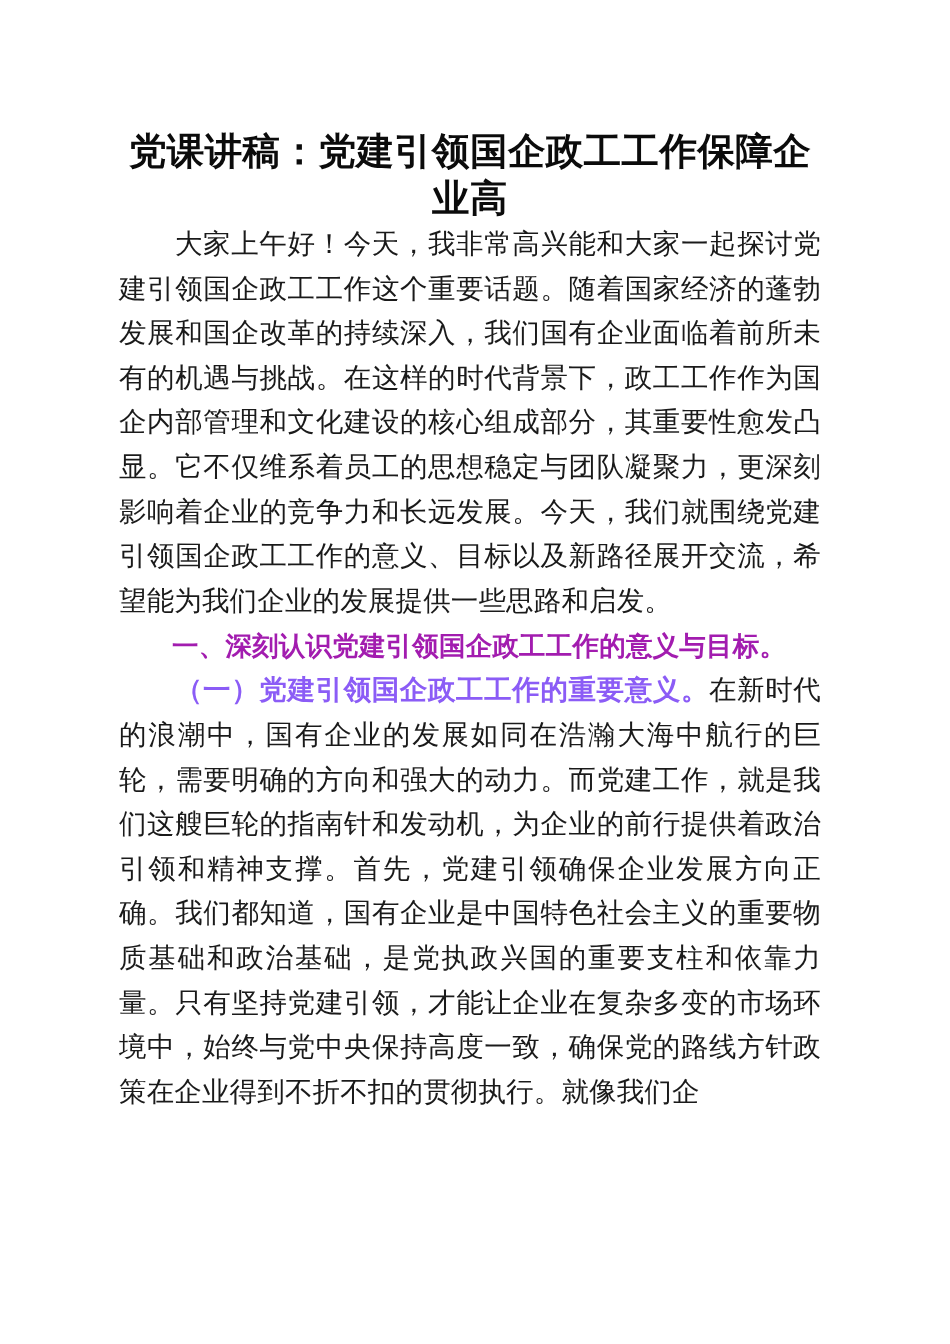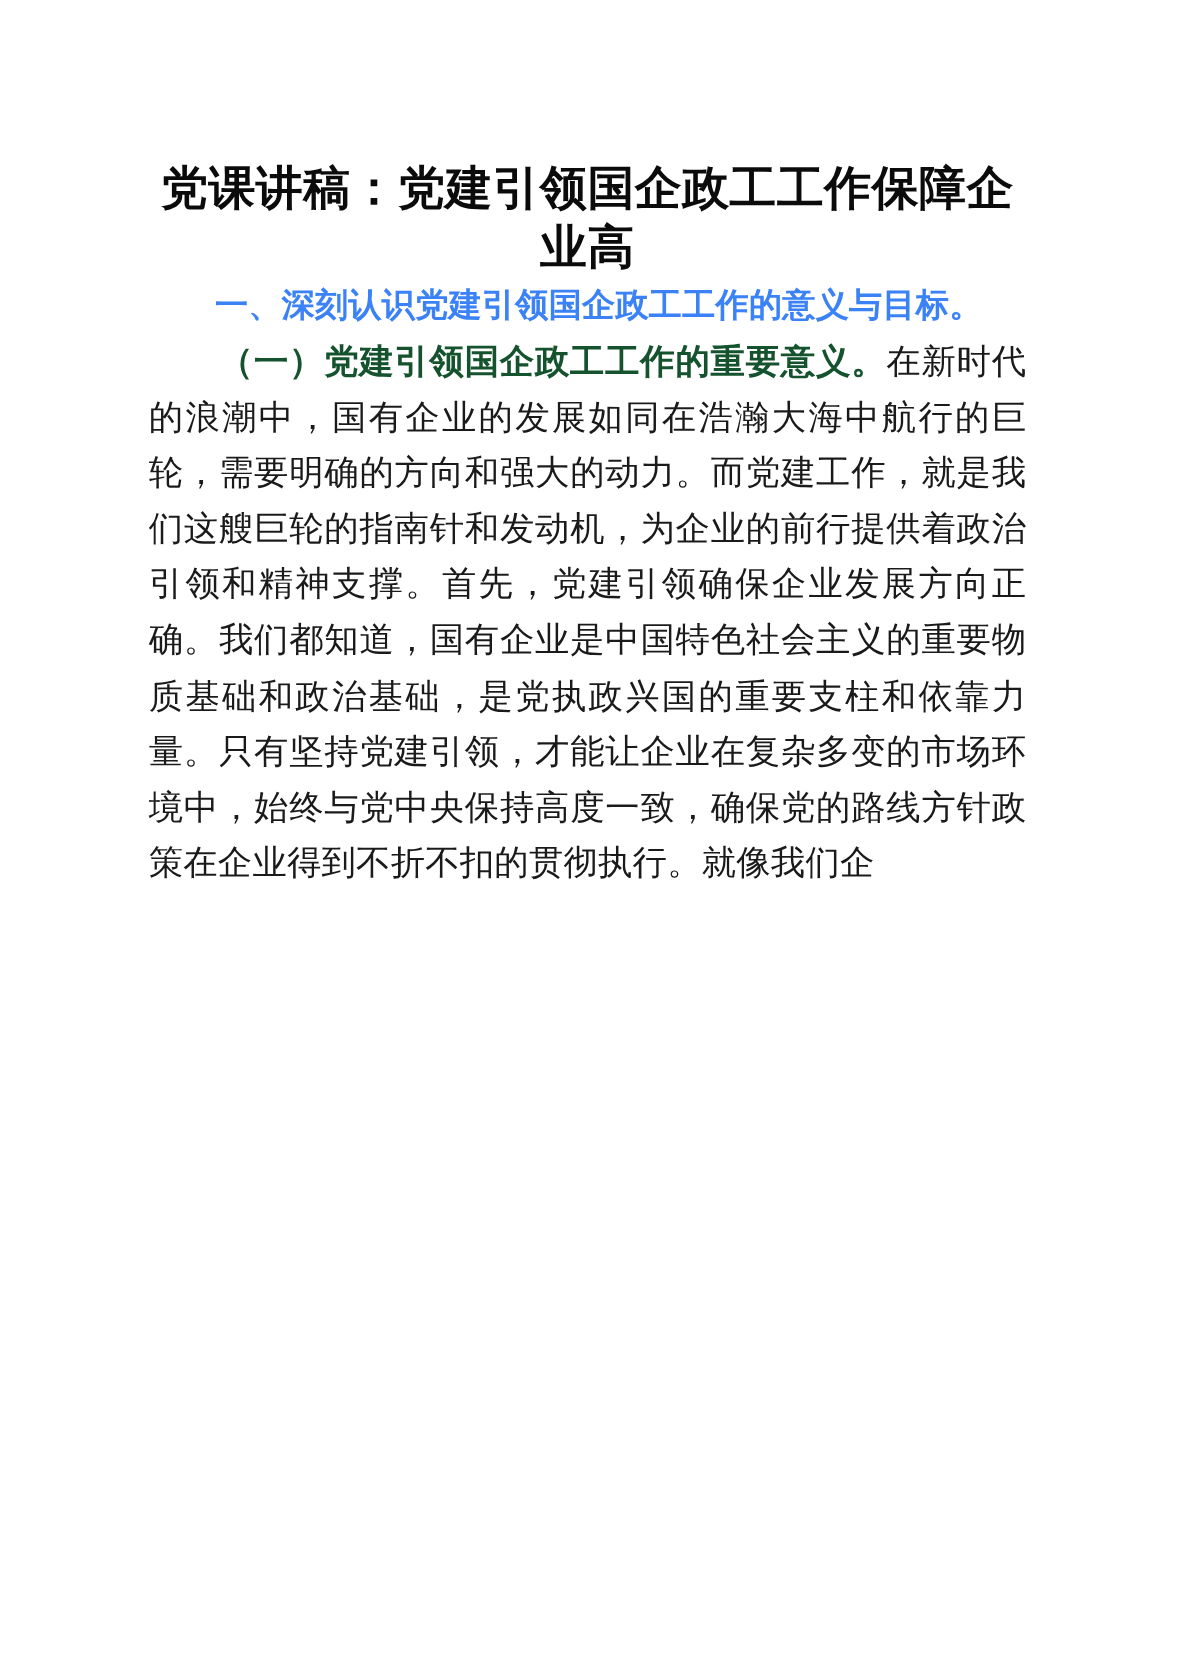--- a/index.html
+++ b/index.html
@@ -61,45 +61,46 @@
     padding-top: 51px;
   }
 
   .indent2 {
     text-indent: 56px;
   }
 
   
   .lead {
     font-weight: bold;
-    color: #14532d;
+    color: #8b5cf6;
   }
 
   
   .section-head {
     margin: 0;
     font-family: "DejaVu Sans", "Liberation Sans", sans-serif;
     font-weight: bold;
     font-size: 26.5px;
     line-height: 45px;
     text-indent: 53px;
     letter-spacing: 0.2px;
-    color: #3b82f6;
+    color: #a21caf;
   }
 </style>
 </head>
 <body>
 
 <div class="page">
   <div class="content">
 
     <h1 class="doc-title">
         <span style="display: block;">党课讲稿：党建引领国企政工工作保障企业高</span>
       </h1>
 
 
+    <p class="para indent2">大家上午好！今天，我非常高兴能和大家一起探讨党建引领国企政工工作这个重要话题。随着国家经济的蓬勃发展和国企改革的持续深入，我们国有企业面临着前所未有的机遇与挑战。在这样的时代背景下，政工工作作为国企内部管理和文化建设的核心组成部分，其重要性愈发凸显。它不仅维系着员工的思想稳定与团队凝聚力，更深刻影响着企业的竞争力和长远发展。今天，我们就围绕党建引领国企政工工作的意义、目标以及新路径展开交流，希望能为我们企业的发展提供一些思路和启发。</p>
 
     <p class="section-head">一、深刻认识党建引领国企政工工作的意义与目标。</p>
 
     <p class="para indent2"><span class="lead">（一）党建引领国企政工工作的重要意义。</span><span>在新时代的浪潮中，国有企业的发展如同在浩瀚大海中航行的巨轮，需要明确的方向和强大的动力。而党建工作，就是我们这艘巨轮的指南针和发动机，为企业的前行提供着政治引领和精神支撑。首先，党建引领确保企业发展方向正确。我们都知道，国有企业是中国特色社会主义的重要物质基础和政治基础，是党执政兴国的重要支柱和依靠力量。只有坚持党建引领，才能让企业在复杂多变的市场环境中，始终与党中央保持高度一致，确保党的路线方针政策在企业得到不折不扣的贯彻执行。就像我们企</span></p>
 
   </div>
 </div>
 
 </body></html>

